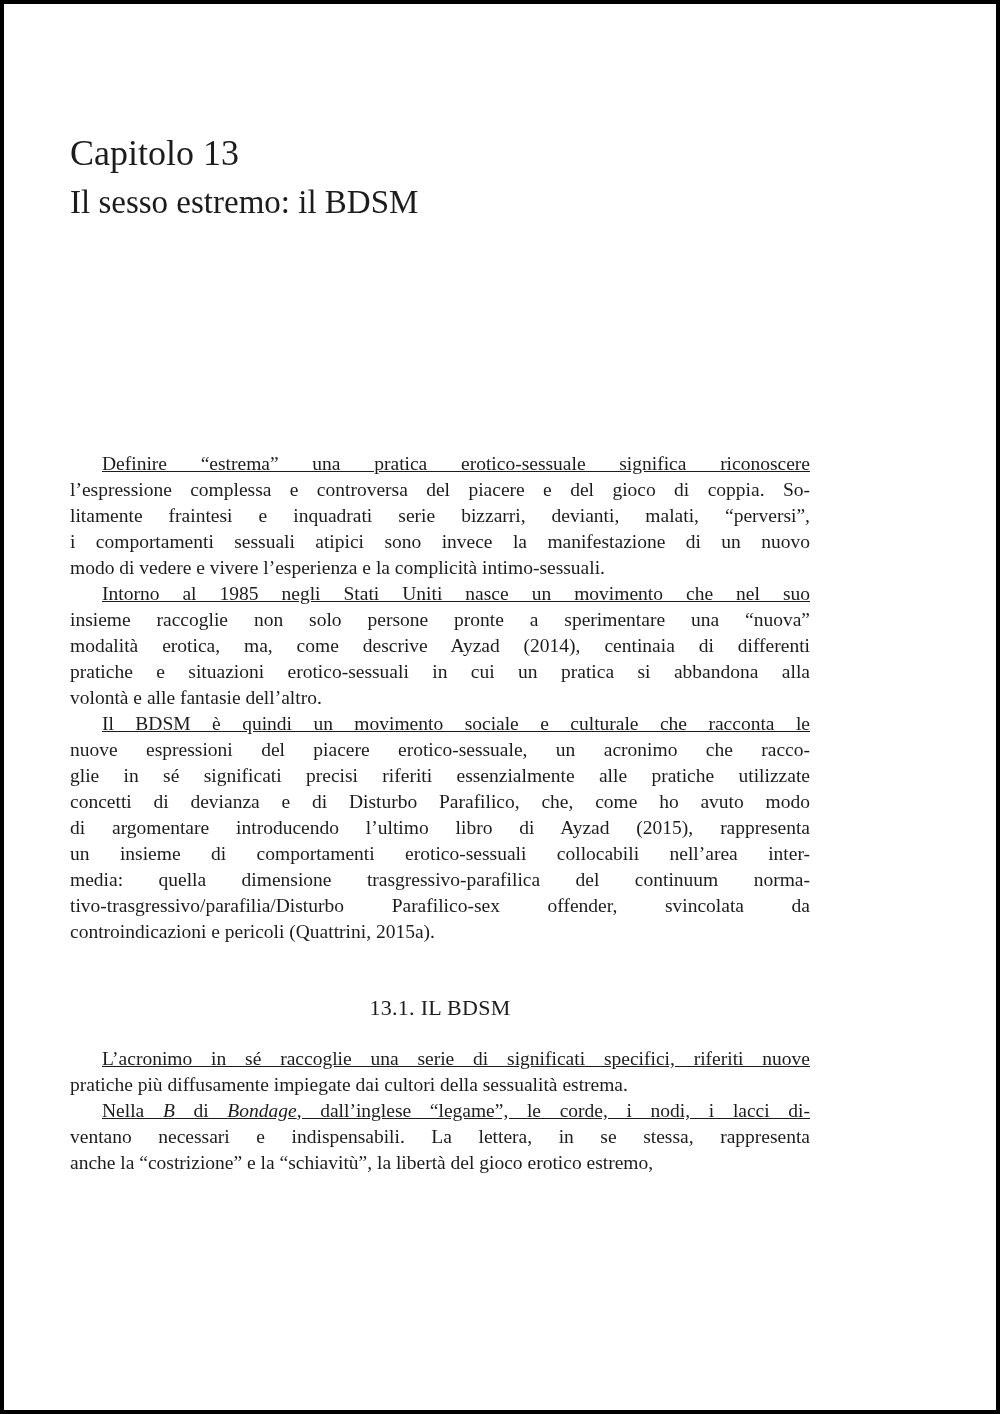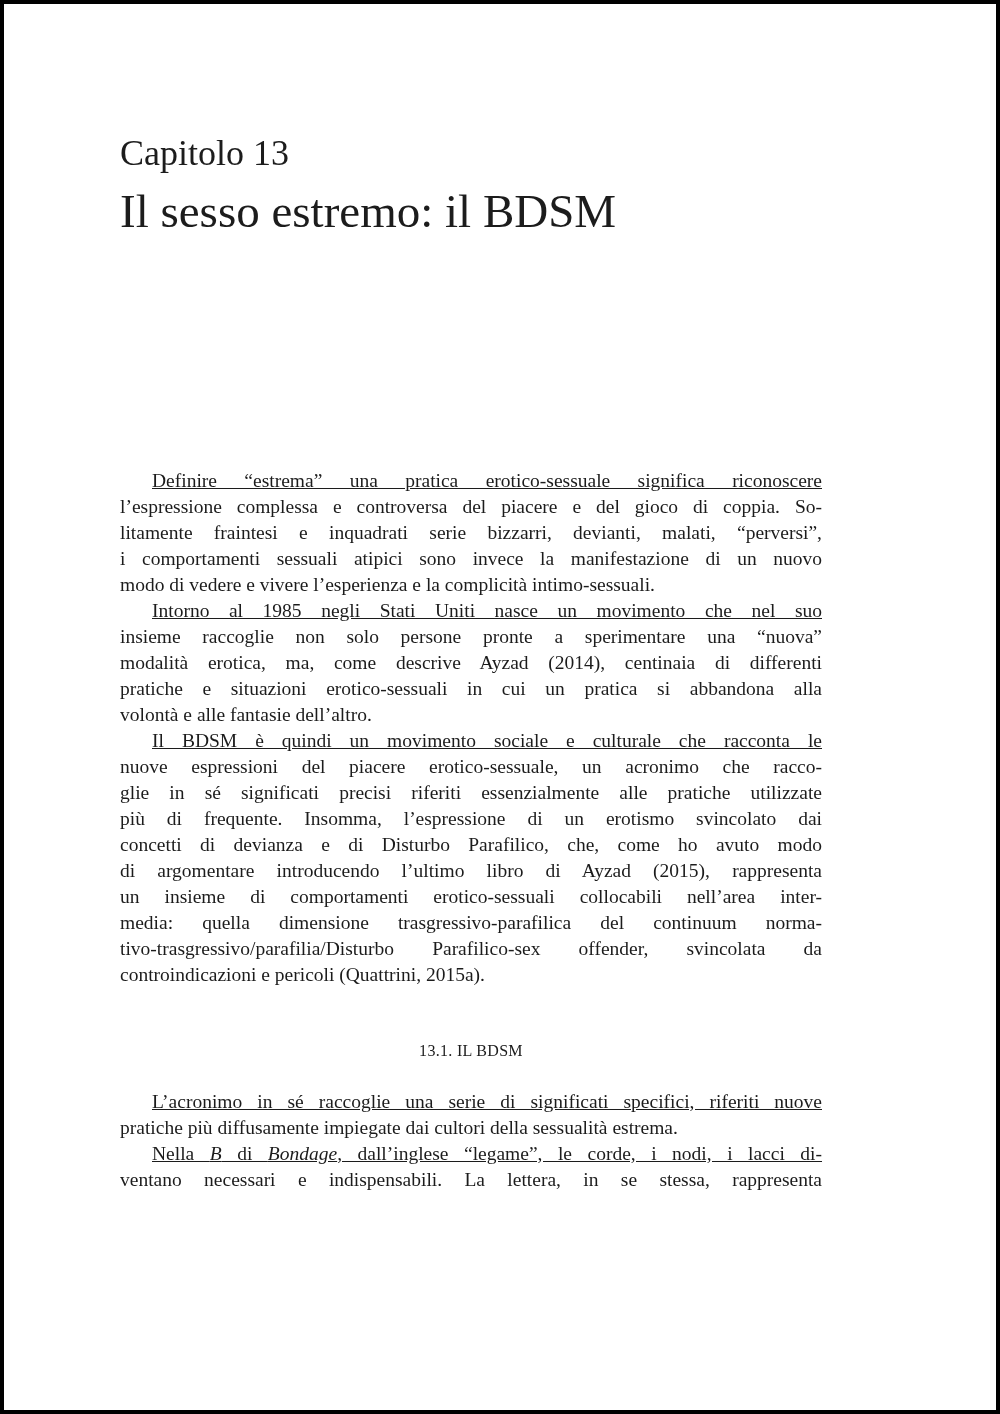--- a/index.html
+++ b/index.html
@@ -9,35 +9,34 @@
     height: 1414px;
     box-sizing: border-box;
     background: #ffffff;
     border: 4px solid #000000;
     font-family: "Liberation Serif", "DejaVu Serif", serif;
     color: #1c1c1c;
     overflow: hidden;
   }
   .content {
     box-sizing: border-box;
-    padding-left: 104px;
+    padding-left: 66px;
     width: 806px; 
-    margin-left: 12px;
   }
   .chapter-label {
     margin: 0;
     padding-top: 128px;
     font-size: 36px;
     line-height: 1.2;
     font-weight: normal;
   }
   .chapter-title {
     margin: 0;
     padding-top: 8px;
-    font-size: 47px;
+    font-size: 33px;
     line-height: 1.2;
     font-weight: normal;
   }
   .body-text {
     padding-top: 228px;
     font-size: 19.5px;
   }
   p.para {
     margin: 0;
     padding: 0;
@@ -50,21 +49,21 @@
     text-align-last: justify;
     overflow: visible;
   }
   .line.first { text-indent: 32px; text-decoration: underline; }
   .line.last  { text-align-last: left; }
   .it { font-style: italic; }
   .section-heading {
     margin: 0;
     padding-top: 50px;
     padding-bottom: 25px;
-    font-size: 16px;
+    font-size: 22px;
     line-height: 26px;
     font-weight: normal;
     text-align: center;
     letter-spacing: 0.3px;
   }
 </style>
 </head>
 <body>
 
 <div class="page">
@@ -85,37 +84,37 @@
             <span class="line first"><span>Intorno al 1985 negli Stati Uniti nasce un movimento che nel suo</span></span>
             <span class="line"><span>insieme raccoglie non solo persone pronte a sperimentare una “nuova”</span></span>
             <span class="line"><span>modalità erotica, ma, come descrive Ayzad (2014), centinaia di differenti</span></span>
             <span class="line"><span>pratiche e situazioni erotico-sessuali in cui un pratica si abbandona alla</span></span>
             <span class="line last"><span>volontà e alle fantasie dell’altro.</span></span>
           </p>
           <p class="para">
             <span class="line first"><span>Il BDSM è quindi un movimento sociale e culturale che racconta le</span></span>
             <span class="line"><span>nuove espressioni del piacere erotico-sessuale, un acronimo che racco-</span></span>
             <span class="line"><span>glie in sé significati precisi riferiti essenzialmente alle pratiche utilizzate</span></span>
-            <span class="line"><span>più di frequente. Insomma, l’espressione di un erotismo svincolato dai</span></span>
             <span class="line"><span>concetti di devianza e di Disturbo Parafilico, che, come ho avuto modo</span></span>
             <span class="line"><span>di argomentare introducendo l’ultimo libro di Ayzad (2015), rappresenta</span></span>
             <span class="line"><span>un insieme di comportamenti erotico-sessuali collocabili nell’area inter-</span></span>
             <span class="line"><span>media: quella dimensione trasgressivo-parafilica del continuum norma-</span></span>
             <span class="line"><span>tivo-trasgressivo/parafilia/Disturbo Parafilico-sex offender, svincolata da</span></span>
             <span class="line last"><span>controindicazioni e pericoli (Quattrini, 2015a).</span></span>
           </p>
         </div>
 
       <h3 class="section-heading">13.1. IL BDSM</h3>
 
       <div>
           <p class="para">
             <span class="line first"><span>L’acronimo in sé raccoglie una serie di significati specifici, riferiti nuove</span></span>
             <span class="line last"><span>pratiche più diffusamente impiegate dai cultori della sessualità estrema.</span></span>
           </p>
           <p class="para">
             <span class="line first"><span>Nella </span><span class="it">B</span><span> di </span><span class="it">Bondage</span><span>, dall’inglese “legame”, le corde, i nodi, i lacci di-</span></span>
             <span class="line"><span>ventano necessari e indispensabili. La lettera, in se stessa, rappresenta</span></span>
+            <span class="line last"><span>anche la “costrizione” e la “schiavitù”, la libertà del gioco erotico estremo,</span></span>
           </p>
         </div>
     </div>
   </div>
 </div>
 
 </body></html>

